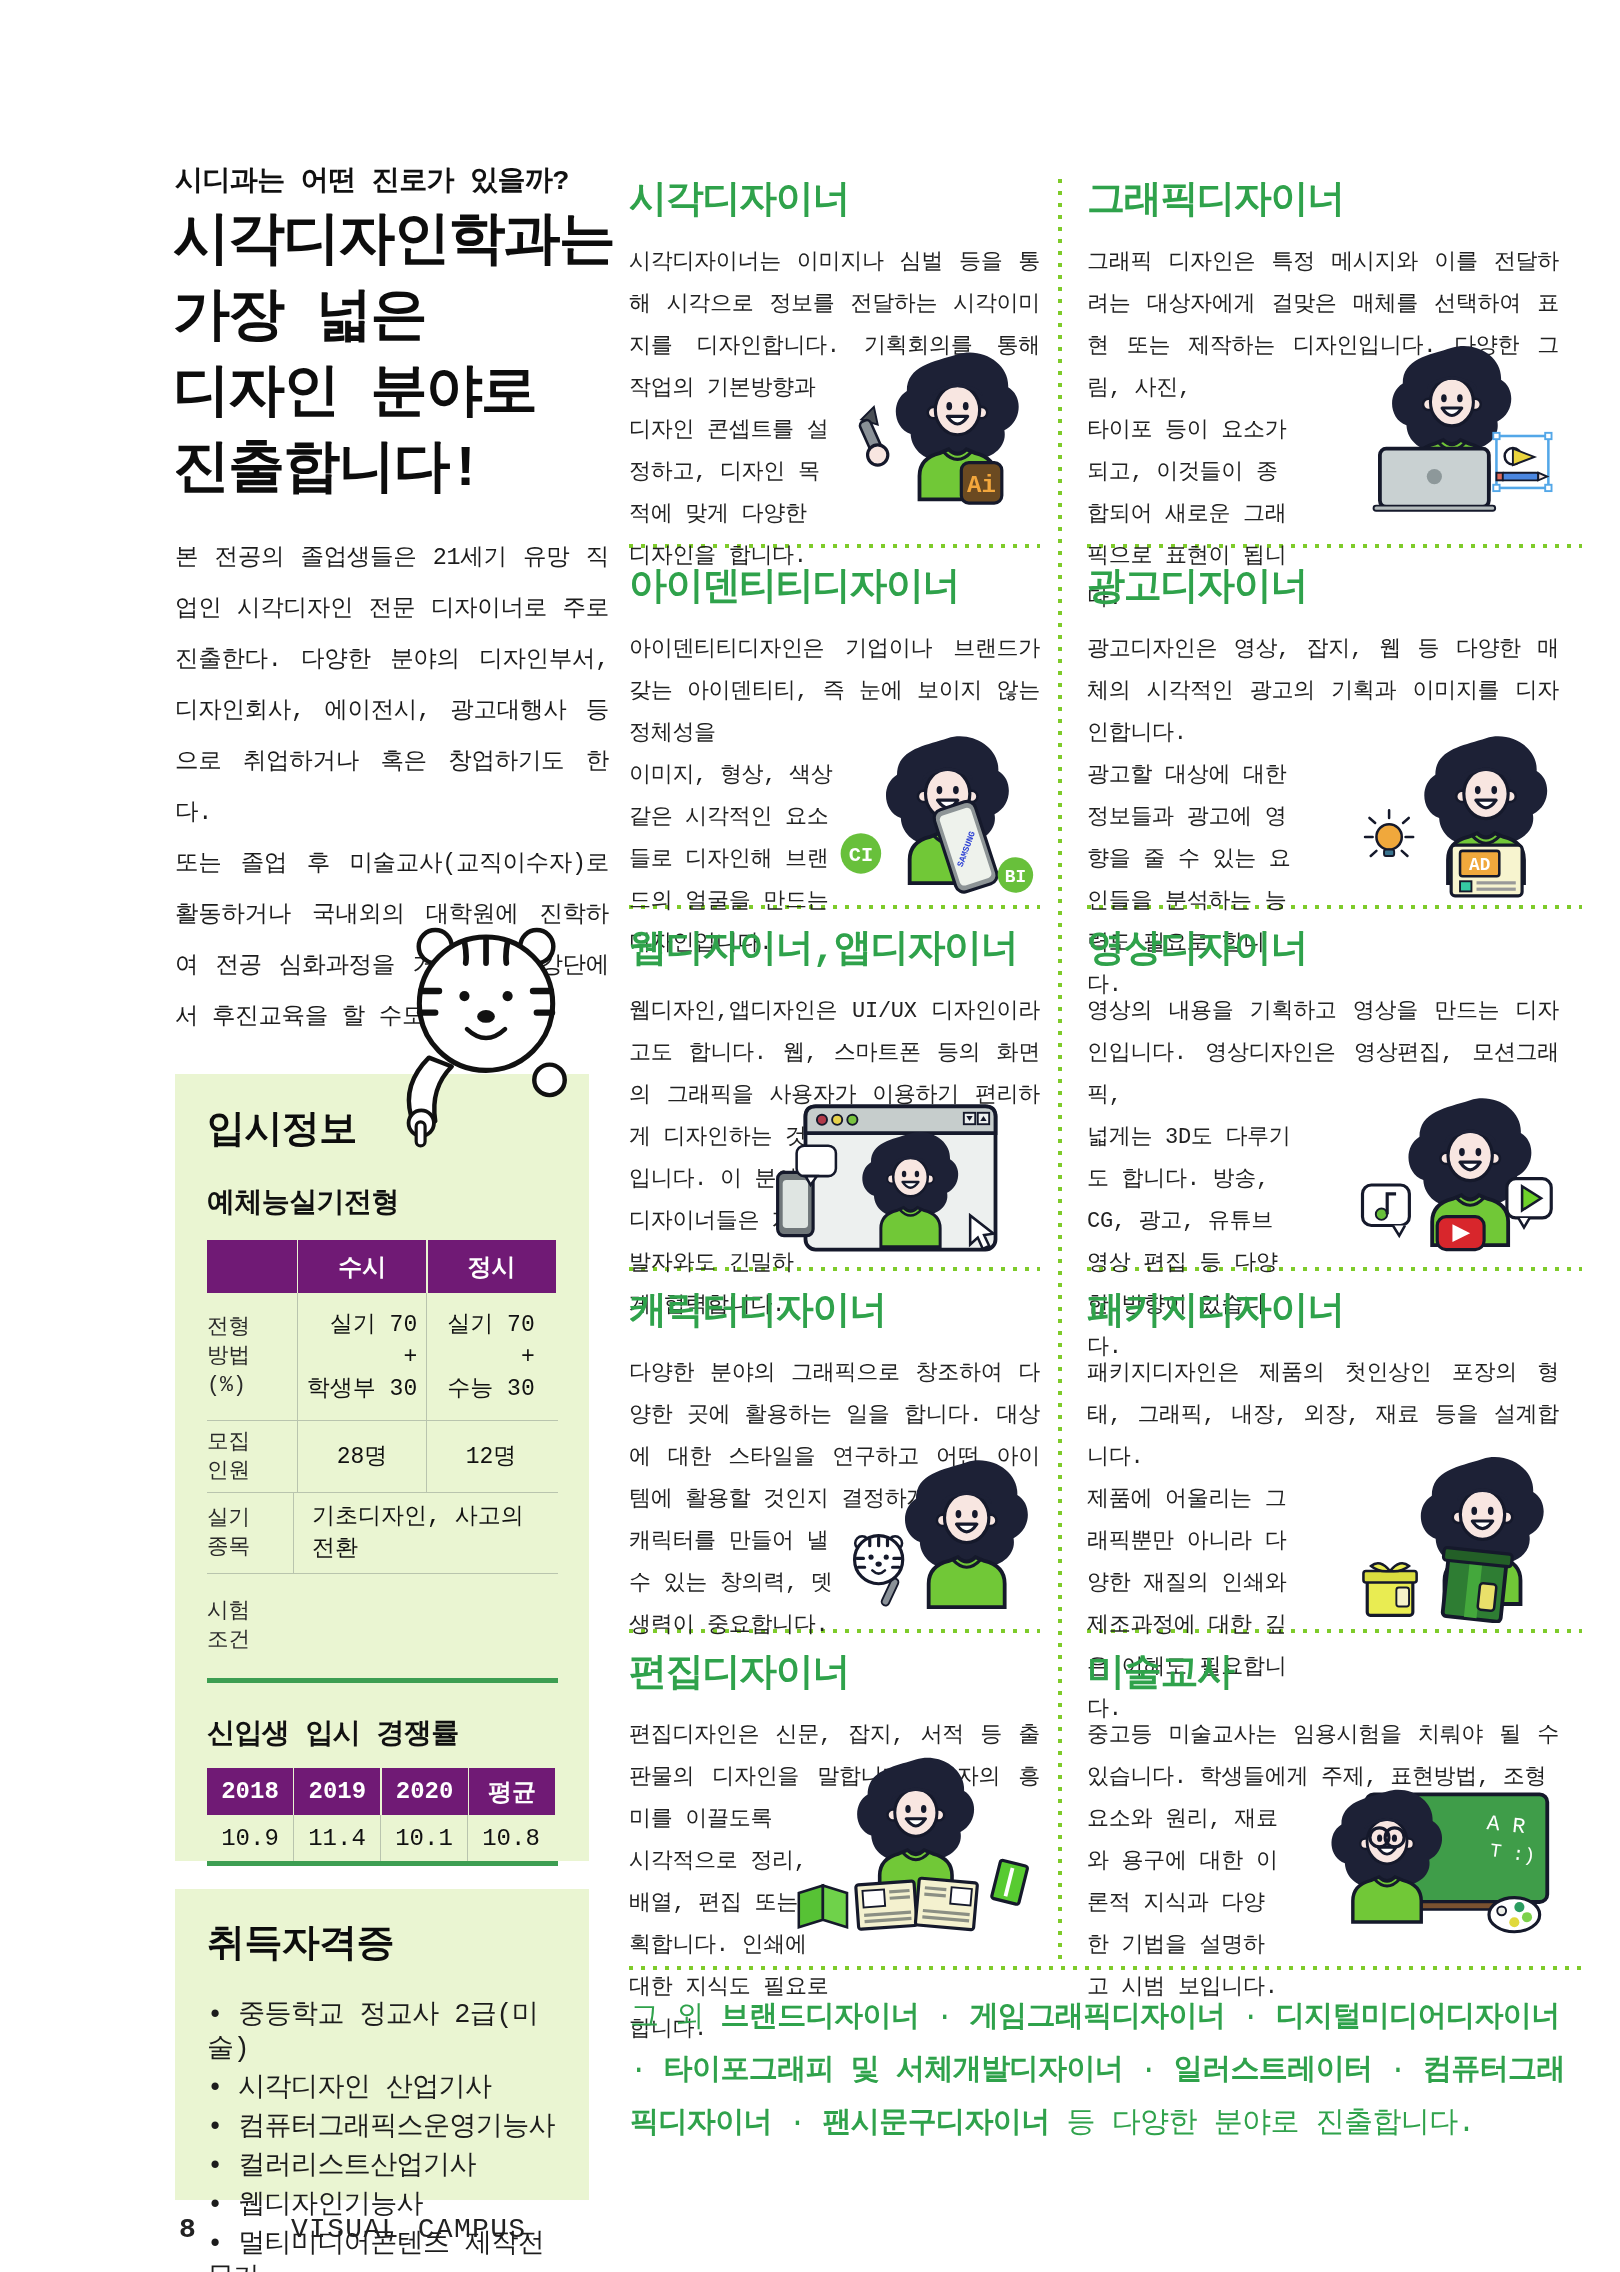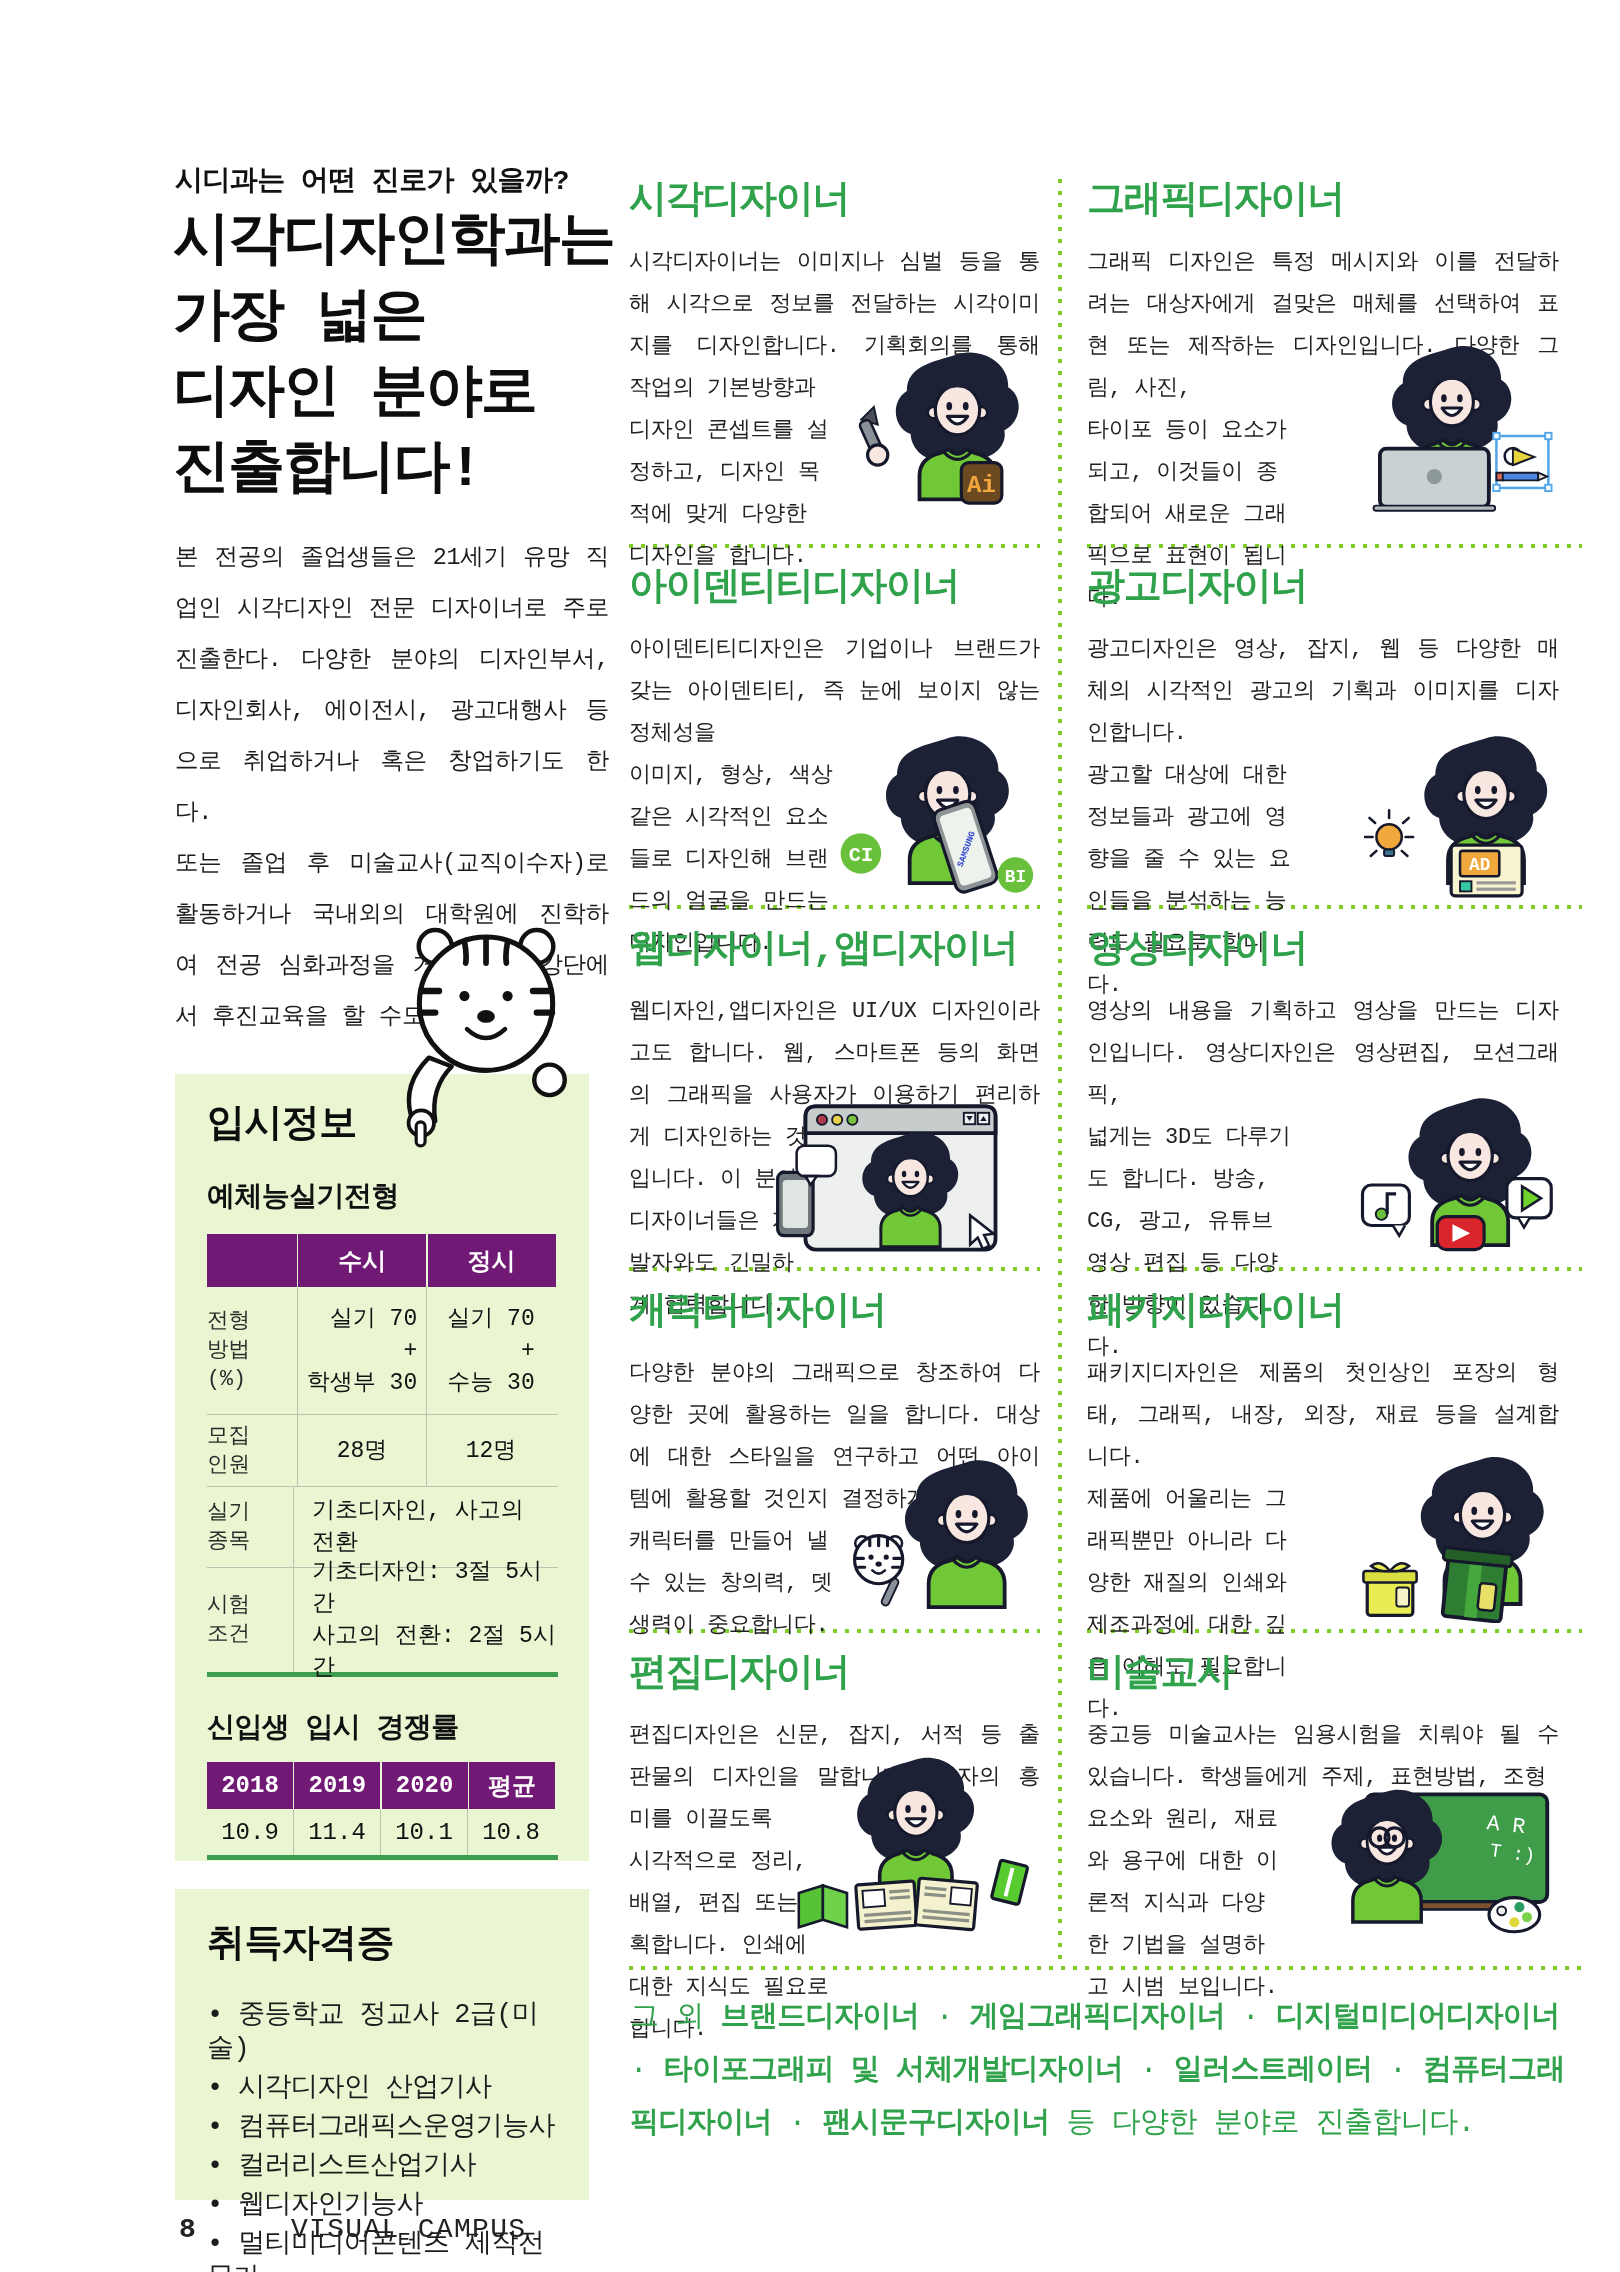--- a/index.html
+++ b/index.html
@@ -5,21 +5,21 @@
   html,body{margin:0;padding:0;background:#fff}
   #page{position:relative;width:1616px;height:2273px;background:#fff;overflow:hidden;
         font-family:Liberation Mono, monospace;color:#1a1a1a}
   .abs{position:absolute}
   
   .eyebrow{left:175px;top:161px;font-size:28px;font-weight:600;letter-spacing:-0.6px;color:#111}
   .headline{left:173px;top:204px;font-size:57px;font-weight:900;line-height:76px;letter-spacing:-1.9px;color:#0d0d0d}
   .intro{left:175px;top:532px;width:434px;font-size:23.5px;line-height:51px;letter-spacing:-0.3px;color:#1c1c1c;text-align:justify}
   .intro p{margin:0}
   .panel{background:#eaf5d2}
-  #panel1{left:175px;top:1074px;width:414px;height:787px;padding:23px 32px;box-sizing:border-box}
+  #panel1{left:175px;top:1074px;width:414px;height:787px;padding:29px 32px;box-sizing:border-box}
   #panel2{left:175px;top:1889px;width:414px;height:311px;padding:28px 32px;box-sizing:border-box}
   .panel-title{font-size:38px;font-weight:900;letter-spacing:-0.6px;color:#0d0d0d}
   .sub-title{font-size:28px;font-weight:700;letter-spacing:-0.6px;color:#111;margin-top:29px}
   
   .t1{margin-top:19px;width:351px;border-bottom:5.1px solid #3d9e52}
   .row{display:flex}
   .hcell{background:#701a75;color:#fff;font-size:24px;font-weight:700;height:53px;
          display:flex;align-items:center;justify-content:center}
   .c0{width:90px}.c1{width:128px;margin-left:1.3px}.c2{width:128px;margin-left:1.3px}
   .trow{display:flex;align-items:stretch}
@@ -132,22 +132,20 @@
         <div class="dcell d1">12명</div>
       </div>
       <div class="trow h126">
         <div class="lcell">실기
 종목</div>
         <div class="dcell dm">기초디자인, 사고의 전환</div>
       </div>
       <div class="trow h164">
         <div class="lcell">시험
 조건</div>
-        <div class="dcell dm">기초디자인: 3절 5시간
-사고의 전환: 2절 5시간</div>
       </div>
     </div>
     <div class="sub-title" style="margin-top:30.5px">신입생 입시 경쟁률</div>
     <div class="t2">
       <div class="row">
         <div class="hcell q">2018</div>
         <div class="hcell q">2019</div>
         <div class="hcell q">2020</div>
         <div class="hcell q">평균</div>
       </div>

